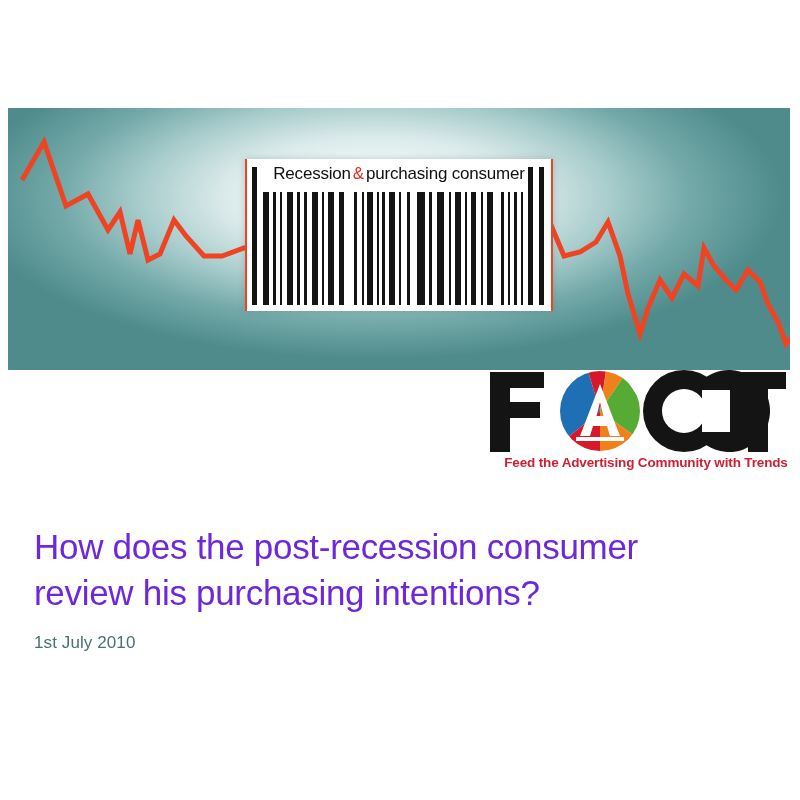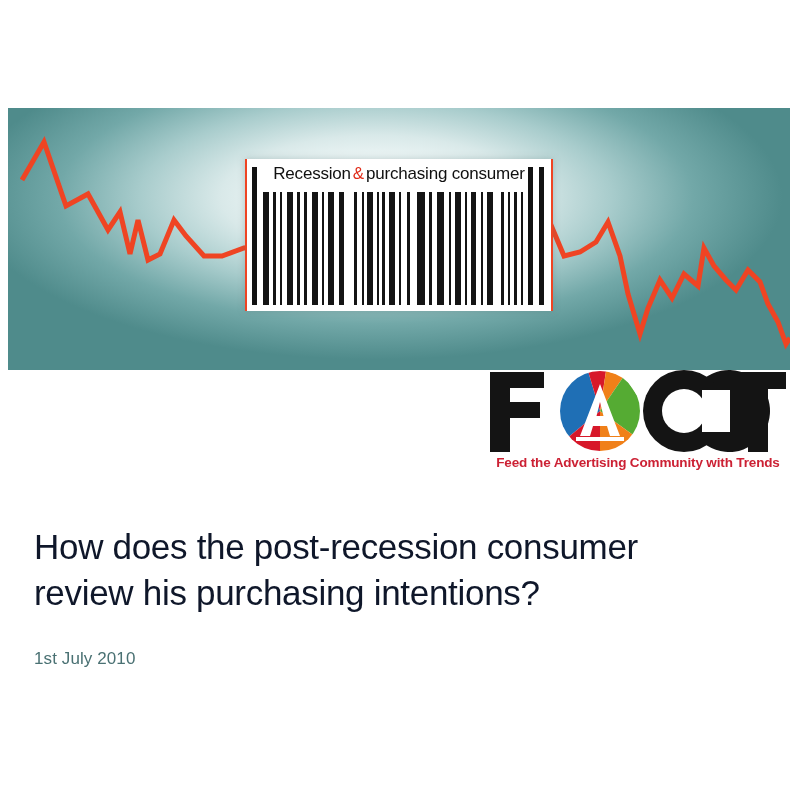--- a/index.html
+++ b/index.html
@@ -114,21 +114,21 @@
   }
   .logo-mark {
     position: absolute;
     left: 0;
     top: 0;
     width: 300px;
     height: 82px;
   }
   .logo-tagline {
     position: absolute;
-    left: 0;
+    left: 8px;
     top: 85px;
     width: 300px;
     text-align: center;
     font-family: "Liberation Sans", sans-serif;
     font-size: 13.5px;
     font-weight: bold;
     letter-spacing: -0.15px;
     color: #cc2134;
     white-space: nowrap;
   }
@@ -138,27 +138,27 @@
     position: absolute;
     left: 34px;
     top: 524px;
     width: 730px;
   }
   .slide-title {
     font-family: "Liberation Sans", sans-serif;
     font-size: 35px;
     font-weight: normal;
     line-height: 46px;
-    color: #0f172a;
+    color: #6d28d9;
     letter-spacing: -0.3px;
     margin: 0;
     white-space: pre-line;
   }
   .slide-date {
-    margin-top: 33px;
+    margin-top: 17px;
     font-family: "Liberation Sans", sans-serif;
     font-size: 17px;
     font-weight: normal;
     color: #4a7173;
     letter-spacing: 0.1px;
   }
 </style>
 </head>
 <body>
 

